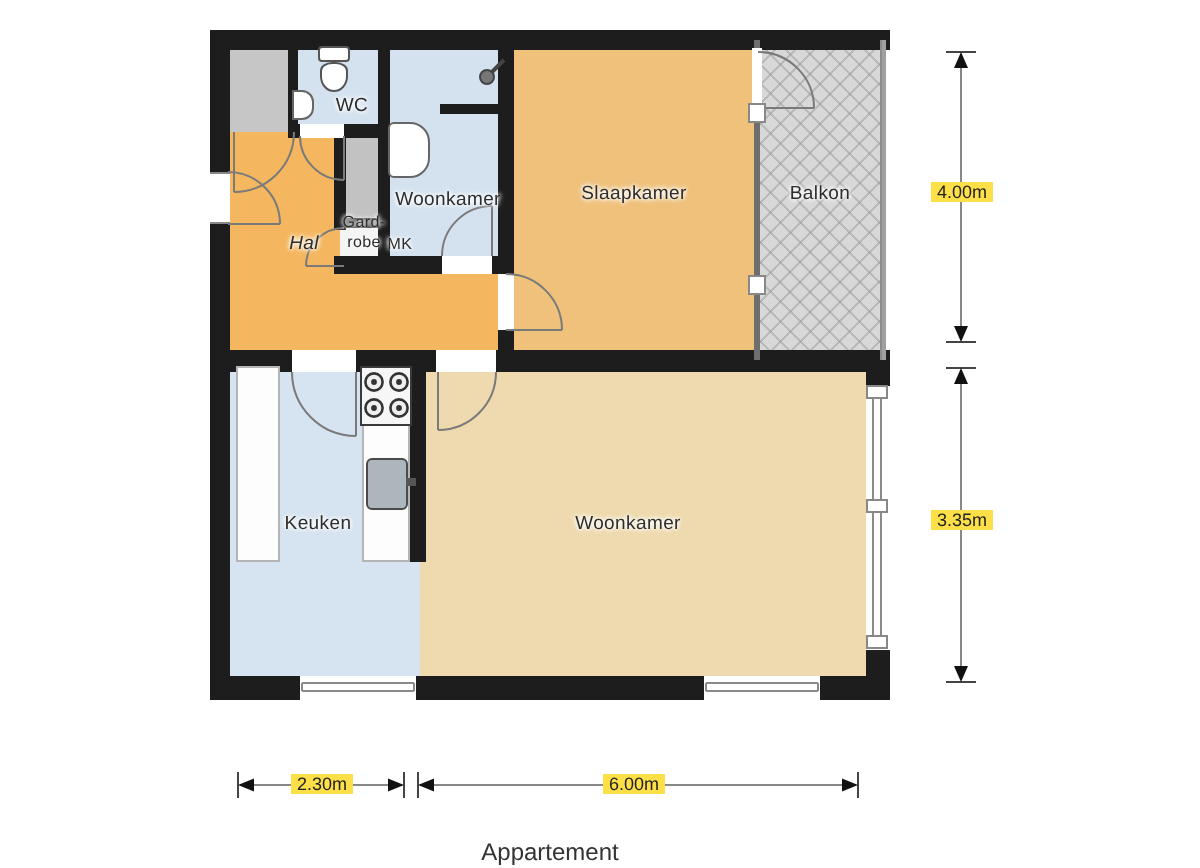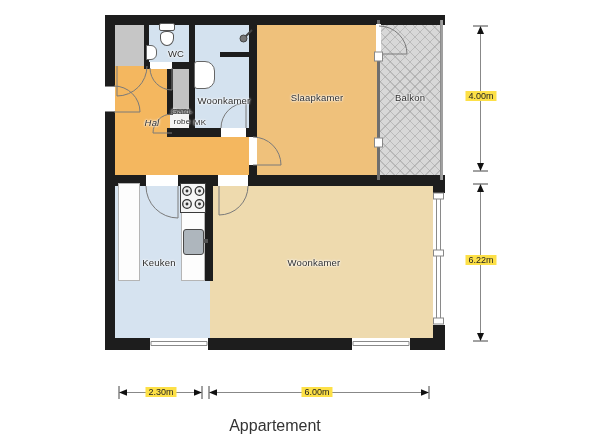--- a/index.html
+++ b/index.html
@@ -8,21 +8,21 @@
   .abs{position:absolute;}
   .floor{position:absolute;}
   .wall{position:absolute;background:#1d1d1d;}
   .gap{position:absolute;background:#fff;}
   .room-label{position:absolute;transform:translate(-50%,-50%);font-size:9.5px;color:#2d2d2d;
               white-space:nowrap;text-align:center;letter-spacing:.2px;
               text-shadow:0 0 2px #fff,0 0 2px #fff,0 0 3px #fff;}
   .room-label.small{font-size:8px;line-height:9.5px;}
   .dim-label{position:absolute;transform:translate(-50%,-50%);font-size:9px;color:#222;
              background:#fde047;padding:0 3px;white-space:nowrap;}
-  .plan-title{position:absolute;transform:translate(-50%,-50%);font-size:16px;color:#333;white-space:nowrap;}
+  .plan-title{position:absolute;transform:translate(-50%,-50%);font-size:12px;color:#333;white-space:nowrap;}
   .fixture{position:absolute;box-sizing:border-box;}
   .balkon-hatch{background-image:
       repeating-linear-gradient(45deg, rgba(150,150,150,.45) 0 1px, transparent 1px 7px),
       repeating-linear-gradient(-45deg, rgba(150,150,150,.45) 0 1px, transparent 1px 7px);}
   svg.overlay{position:absolute;left:0;top:0;pointer-events:none;}
 </style>
 </head>
 <body>
 
 <div class="stage">
@@ -176,19 +176,19 @@
     <span>robe</span>
   </div>
   <div class="room-label" style="left:224px;top:100px;">Woonkamer</div>
   <div class="room-label" style="left:200px;top:122px;font-size:8px;">MK</div>
   <div class="room-label" style="left:317px;top:97px;">Slaapkamer</div>
   <div class="room-label" style="left:410px;top:97px;">Balkon</div>
   <div class="room-label" style="left:159px;top:262px;">Keuken</div>
   <div class="room-label" style="left:314px;top:262px;text-align:center;">Woonkamer</div>
 
   <div class="dim-label" style="left:481px;top:96px;">4.00m</div>
-  <div class="dim-label" style="left:481px;top:260px;">6.22m</div>
+  <div class="dim-label" style="left:481px;top:260px;">3.35m</div>
   <div class="dim-label" style="left:161px;top:392px;">2.30m</div>
   <div class="dim-label" style="left:317px;top:392px;">6.00m</div>
 
   <div class="plan-title" style="left:275px;top:426px;">Appartement</div>
 
 </div>
 
 </body></html>

